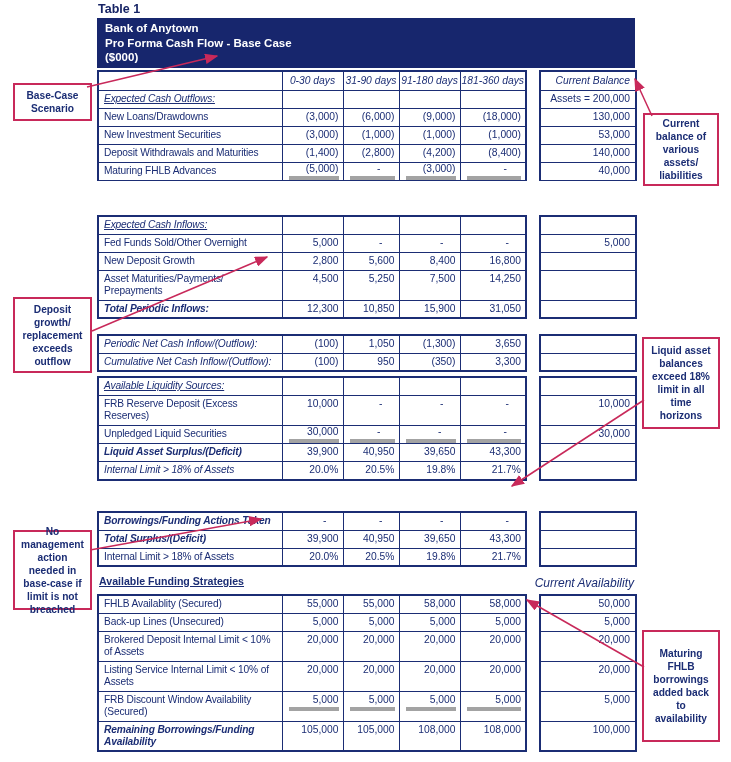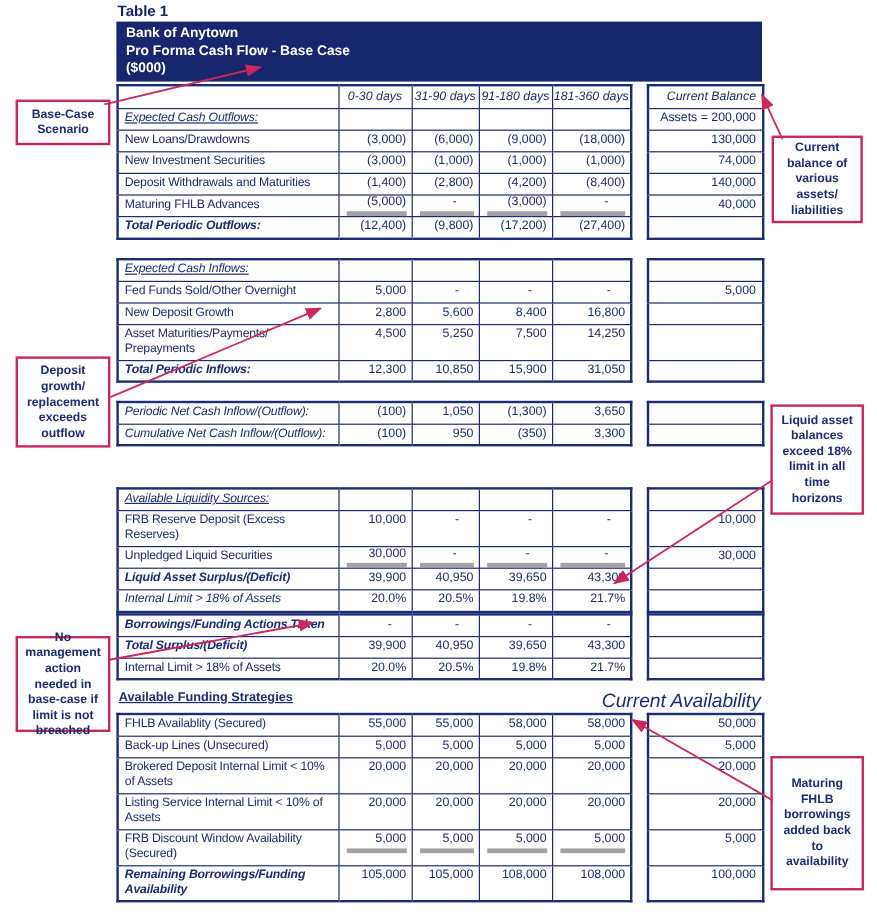--- a/index.html
+++ b/index.html
@@ -34,21 +34,21 @@
   .lh{font-style:italic;text-decoration:underline;}
   .lt{font-weight:bold;font-style:italic;}
   .li{font-style:italic;}
   td.dash{padding-right:16px;}
   .ul{border-bottom:4px solid #a3a3a3;text-align:right;margin-left:2px;padding-bottom:1px;}
   .ul.dash{padding-right:14px;}
 
   
   #funding-heading{position:absolute;left:97px;top:575px;width:538px;height:15px;}
   #funding-heading .fh{position:absolute;left:2px;top:0;font-weight:bold;font-size:10.6px;text-decoration:underline;}
-  #funding-heading .fa{position:absolute;right:1px;top:1px;font-style:italic;font-size:16px;}
+  #funding-heading .fa{position:absolute;right:1px;top:1px;font-style:italic;font-size:12px;}
 
   
   .co{position:absolute;border:2px solid #c8295a;background:#ffffff;color:#1b2d74;
       font-weight:bold;font-size:10.2px;line-height:13px;text-align:center;white-space:pre-line;
       display:flex;align-items:center;justify-content:center;padding:2px;box-sizing:border-box;}
   #co-base-case{left:13px;top:83px;width:79px;height:38px;}
   #co-deposit-growth{left:13px;top:297px;width:79px;height:76px;}
   #co-no-action{left:13px;top:530px;width:79px;height:80px;}
   #co-current-balance{left:643px;top:113px;width:76px;height:73px;}
   #co-liquid-asset{left:642px;top:337px;width:78px;height:92px;}
@@ -109,21 +109,21 @@
             <td class="spc"></td>
             <td class="bal">130,000</td>
           </tr>
           <tr>
             <td class="lbl ">New Investment Securities</td>
             <td class="num c1">(3,000)</td>
             <td class="num c2">(1,000)</td>
             <td class="num c3">(1,000)</td>
             <td class="num c4">(1,000)</td>
             <td class="spc"></td>
-            <td class="bal">74,000</td>
+            <td class="bal">53,000</td>
           </tr>
           <tr>
             <td class="lbl ">Deposit Withdrawals and Maturities</td>
             <td class="num c1">(1,400)</td>
             <td class="num c2">(2,800)</td>
             <td class="num c3">(4,200)</td>
             <td class="num c4">(8,400)</td>
             <td class="spc"></td>
             <td class="bal">140,000</td>
           </tr>
@@ -136,29 +136,20 @@
               <div class="ul dash">-</div>
             </td>
             <td class="num c3">
               <div class="ul">(3,000)</div>
             </td>
             <td class="num c4">
               <div class="ul dash">-</div>
             </td>
             <td class="spc"></td>
             <td class="bal">40,000</td>
-          </tr>
-          <tr class="rb">
-            <td class="lbl lt">Total Periodic Outflows:</td>
-            <td class="num c1">(12,400)</td>
-            <td class="num c2">(9,800)</td>
-            <td class="num c3">(17,200)</td>
-            <td class="num c4">(27,400)</td>
-            <td class="spc"></td>
-            <td class="bal"></td>
           </tr>
         </tbody>
       </table>
       <table class="sec" style="top: 215px; padding-left: 28px;">
         <colgroup>
           <col style="width: 184px;">
           <col style="width: 61px;">
           <col style="width: 56px;">
           <col style="width: 61px;">
           <col style="width: 66px;">
@@ -238,21 +229,21 @@
             <td class="lbl li">Cumulative Net Cash Inflow/(Outflow):</td>
             <td class="num c1">(100)</td>
             <td class="num c2">950</td>
             <td class="num c3">(350)</td>
             <td class="num c4">3,300</td>
             <td class="spc"></td>
             <td class="bal"></td>
           </tr>
         </tbody>
       </table>
-      <table class="sec" style="top: 406px;">
+      <table class="sec" style="top: 376px;">
         <colgroup>
           <col style="width: 184px;">
           <col style="width: 61px;">
           <col style="width: 56px;">
           <col style="width: 61px;">
           <col style="width: 66px;">
           <col style="width: 14px;">
           <col style="width: 96px;">
         </colgroup>
         <tbody>

